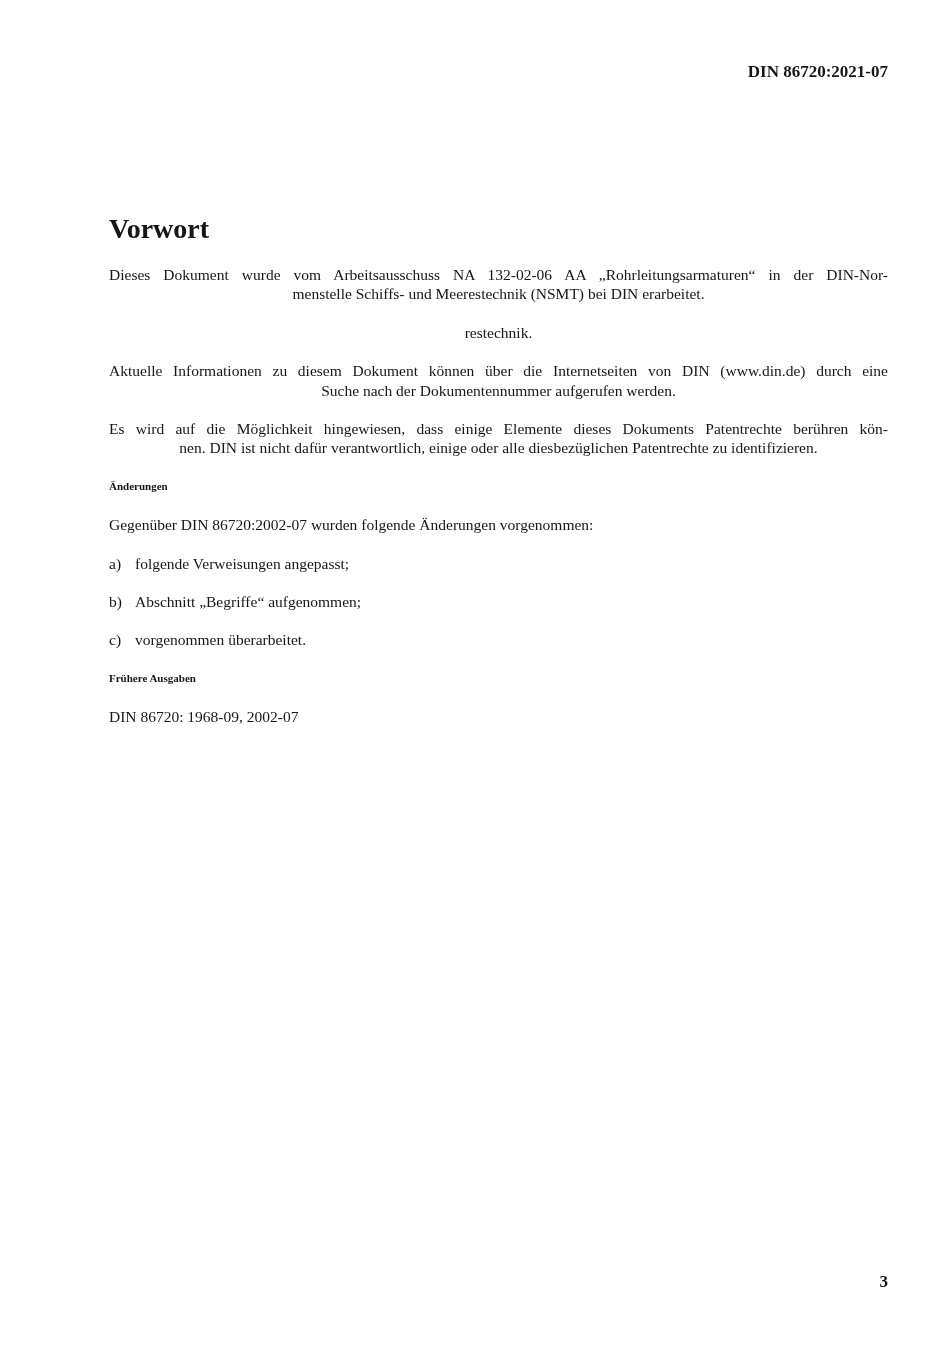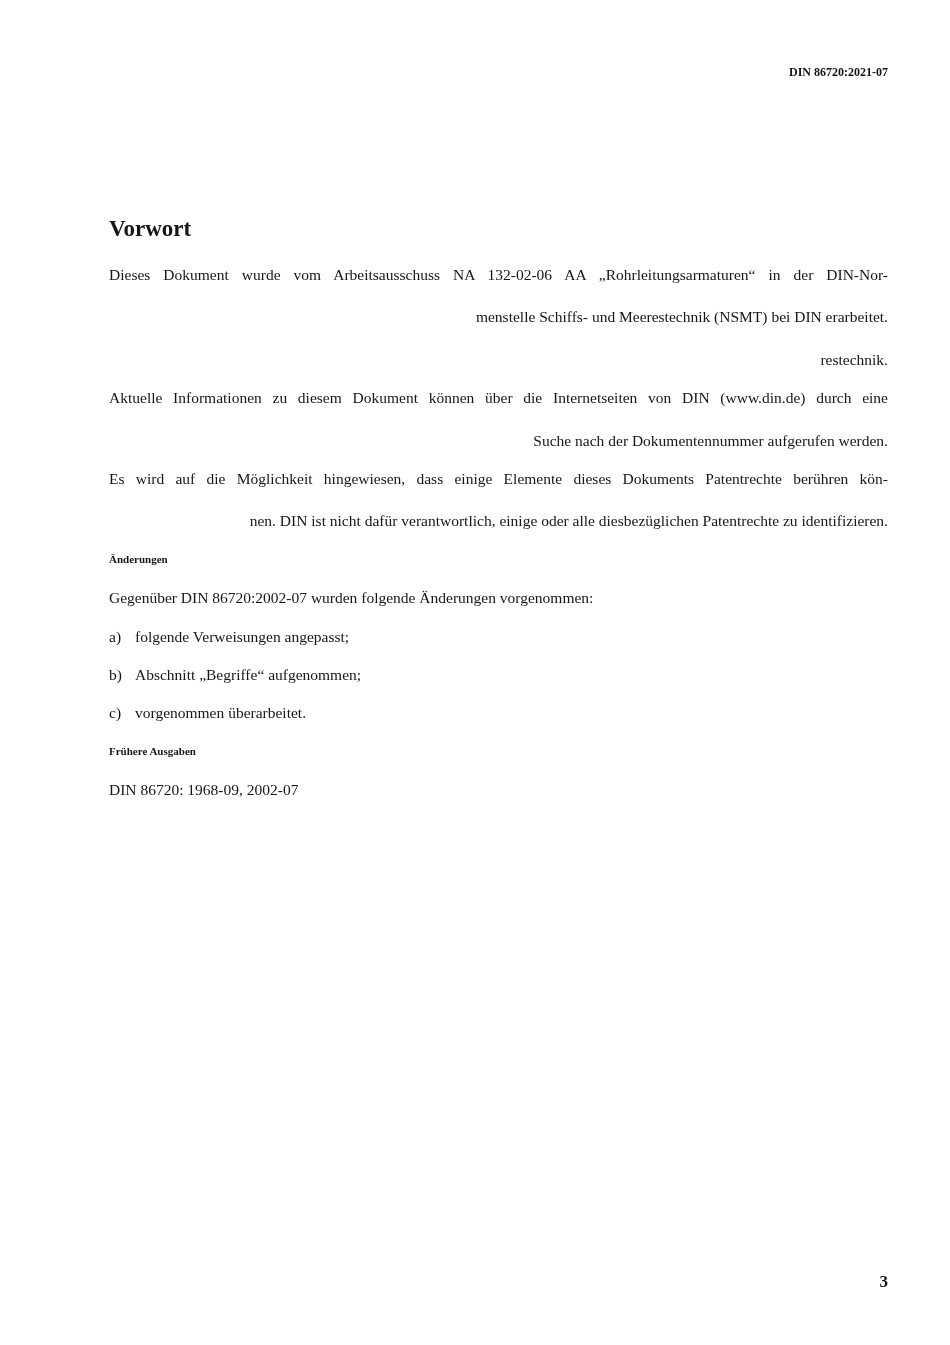--- a/index.html
+++ b/index.html
@@ -13,51 +13,50 @@
     height: 1345px;
     background: #ffffff;
     font-family: "Liberation Serif", "DejaVu Serif", serif;
     color: #161616;
     overflow: hidden;
   }
   .doc-header {
     position: absolute;
     top: 62px;
     right: 62px;
-    font-size: 12px;
+    font-size: 17px;
     line-height: 20px;
     font-weight: bold;
     text-align: left;
   }
   .content {
     position: absolute;
     left: 109px;
     width: 779px;
     top: 215px;
   }
   h1.doc-title {
     margin: 0 0 22px 0;
-    font-size: 23px;
+    font-size: 28px;
     line-height: 28px;
     font-weight: bold;
   }
   .para {
     margin: 0 0 19px 0;
     font-size: 15.5px;
     line-height: 19.4px;
   }
   .jline {
     display: block;
     text-align: justify;
     text-align-last: justify;
   }
   .lline {
     display: block;
-    text-align: right;
-    margin-top: 23px;
+    text-align: center;
   }
   .subheading {
     margin: 0 0 19px 0;
     font-size: 11px;
     line-height: 19.4px;
     font-weight: bold;
   }
   .list-item {
     position: relative;
     margin: 0 0 19px 0;

